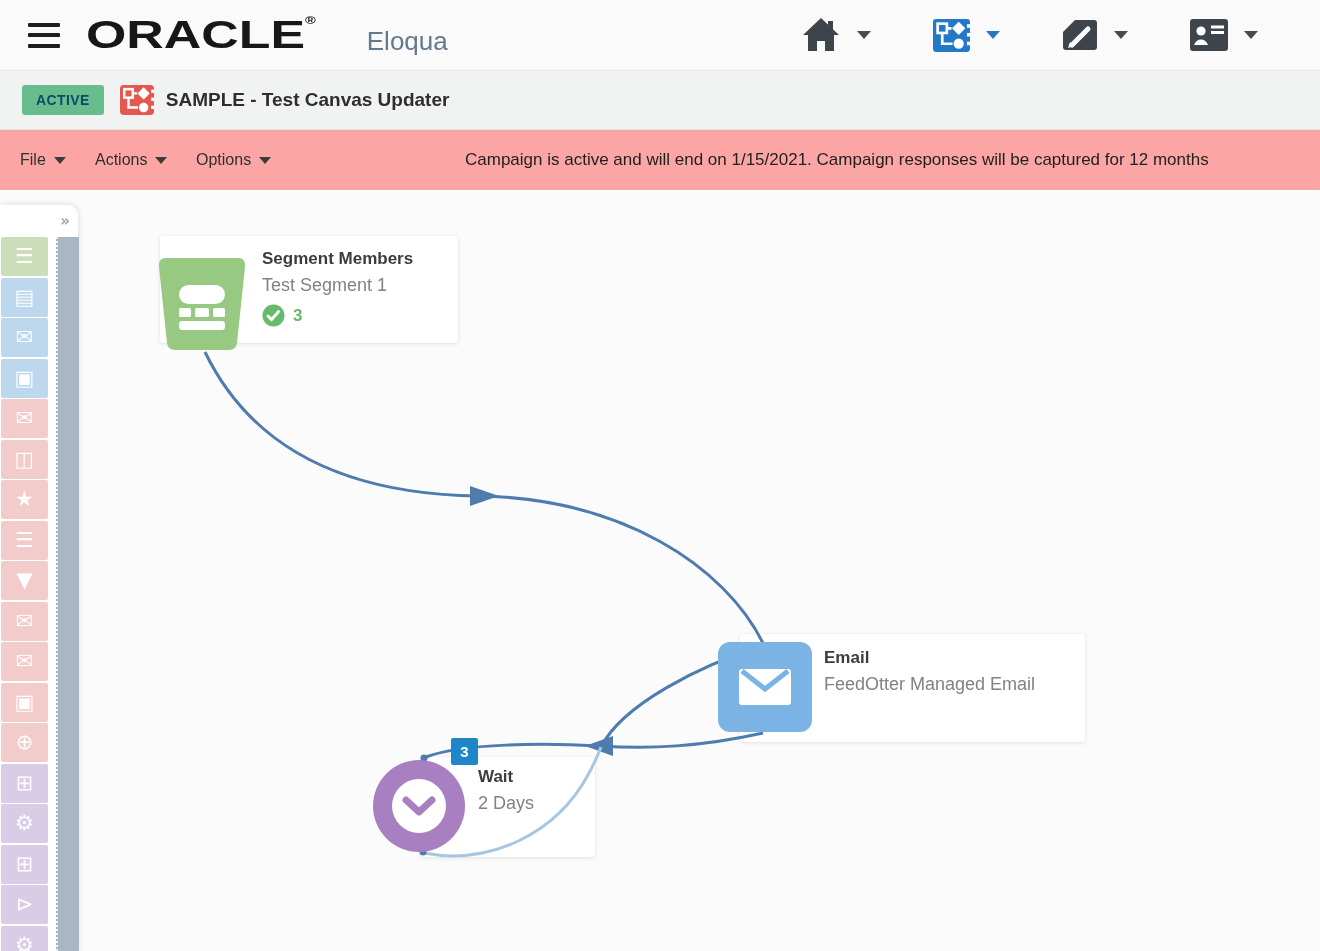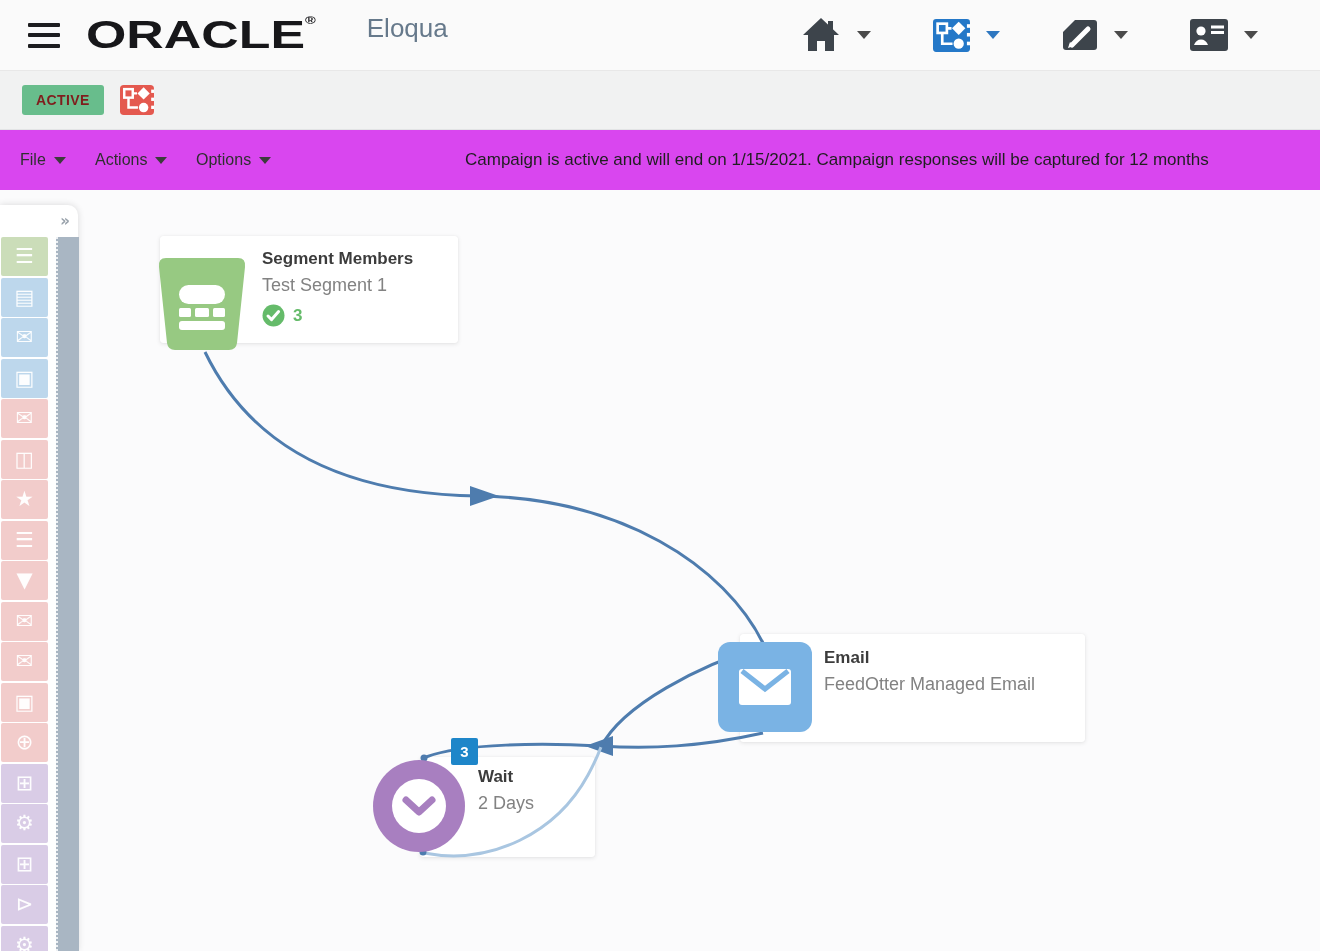--- a/index.html
+++ b/index.html
@@ -5,42 +5,42 @@
   html,body{margin:0;padding:0;background:#fff;}
   .app{position:relative;width:1320px;height:951px;overflow:hidden;
        font-family:"Liberation Sans",sans-serif;background:#FBFBFC;}
 
   
   .topbar{position:absolute;left:0;top:0;width:1320px;height:70px;background:#FAFAFA;
           border-bottom:1px solid #E8E8E8;display:flex;align-items:center;}
   .hamburger{width:32px;height:25px;margin-left:28px;display:flex;flex-direction:column;
              justify-content:space-between;cursor:pointer;}
   .hamburger span{display:block;height:4px;background:#1D1D1F;border-radius:1px;}
-  .brand-wrap{margin-left:26px;display:flex;align-items:flex-start;}
+  .brand-wrap{margin-left:26px;display:flex;align-items:flex-end;}
   .brand{display:inline-block;transform:scaleX(1.33);transform-origin:left center;
          font-weight:700;font-size:39px;color:#17171A;letter-spacing:0px;white-space:nowrap;}
   .brand sup{font-size:11px;vertical-align:24px;}
   .product{margin-left:108px;font-size:26px;color:#66798B;}
   .nav-icons{position:absolute;right:0;top:0;height:70px;display:flex;align-items:center;}
   .nav-group{display:flex;align-items:center;margin-right:62px;cursor:pointer;}
   .nav-group svg{display:block;}
   .caret{width:0;height:0;border-left:7px solid transparent;border-right:7px solid transparent;
          border-top:8px solid #4A4A4A;margin-left:16px;}
   .caret.blue{border-top-color:#2E77C0;}
 
   
   .titlebar{position:absolute;left:0;top:71px;width:1320px;height:58px;background:#F1F2F2;
             border-bottom:1px solid #E2E4E5;display:flex;align-items:center;}
   .status-badge{margin-left:22px;padding:7px 14px;background:var(--active_badge_green);
-                color:#7f1d1d;font-weight:700;font-size:14px;letter-spacing:.4px;border-radius:3px;}
+                color:#0c4a6e;font-weight:700;font-size:14px;letter-spacing:.4px;border-radius:3px;}
   .camp-icon{margin-left:16px;}
   .page-title{margin-left:12px;font-size:19px;font-weight:700;color:#2E2E2E;}
 
   
-  .menubar{position:absolute;left:0;top:130px;width:1320px;height:60px;background:#d946ef;
+  .menubar{position:absolute;left:0;top:130px;width:1320px;height:60px;background:#fca5a5;
            border-bottom:1px solid #D9DEE2;overflow:hidden;}
   .menu-item{position:absolute;top:0;height:60px;display:flex;align-items:center;cursor:pointer;
              font-size:16px;color:#2F2F2F;}
   .menu-item .mcaret{width:0;height:0;border-left:6px solid transparent;border-right:6px solid transparent;
              border-top:7px solid #3C3C3C;margin-left:8px;}
   .status-msg{position:absolute;left:465px;top:0;height:60px;display:flex;align-items:center;
               font-size:17px;color:#1F1F1F;white-space:nowrap;}
 
   
   .canvas{position:absolute;left:0;top:190px;width:1320px;height:761px;background:#FBFBFC;}
@@ -141,20 +141,21 @@
       </div>
     </div>
   </div>
 
   <div class="titlebar">
     <div class="status-badge">ACTIVE</div>
     <svg class="camp-icon" width="34" height="34" viewBox="0 0 36 32">
       <rect x="0" y="0" width="36" height="32" rx="4" fill="var(--campaign_icon_red)"></rect>
       <use href="#flow-glyph"></use>
     </svg>
+    <div class="page-title">SAMPLE - Test Canvas Updater</div>
   </div>
 
   <div class="menubar">
     <div class="menu-item" style="left:20px">
       <span>File</span>
         <span class="mcaret"></span>
     </div>
     <div class="menu-item" style="left:95px">
       <span>Actions</span>
         <span class="mcaret"></span>

